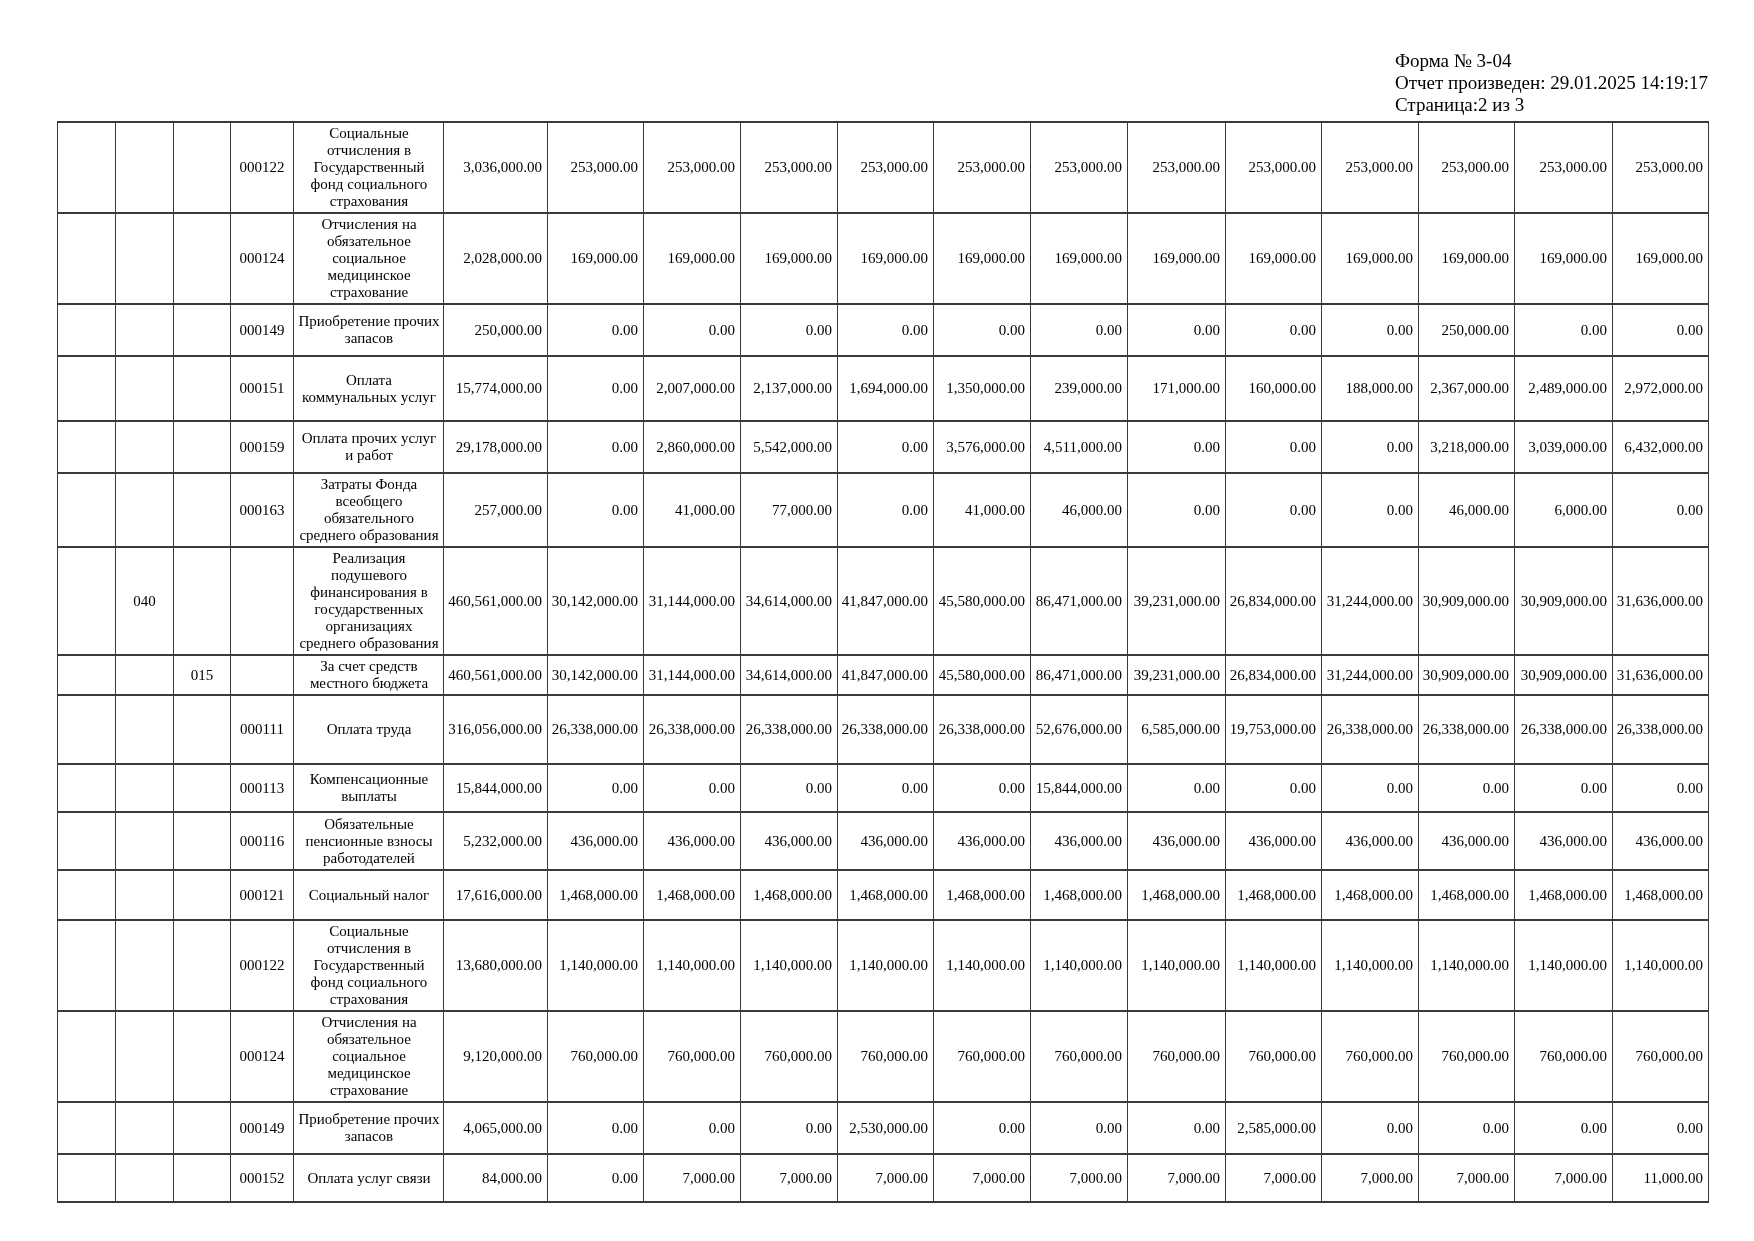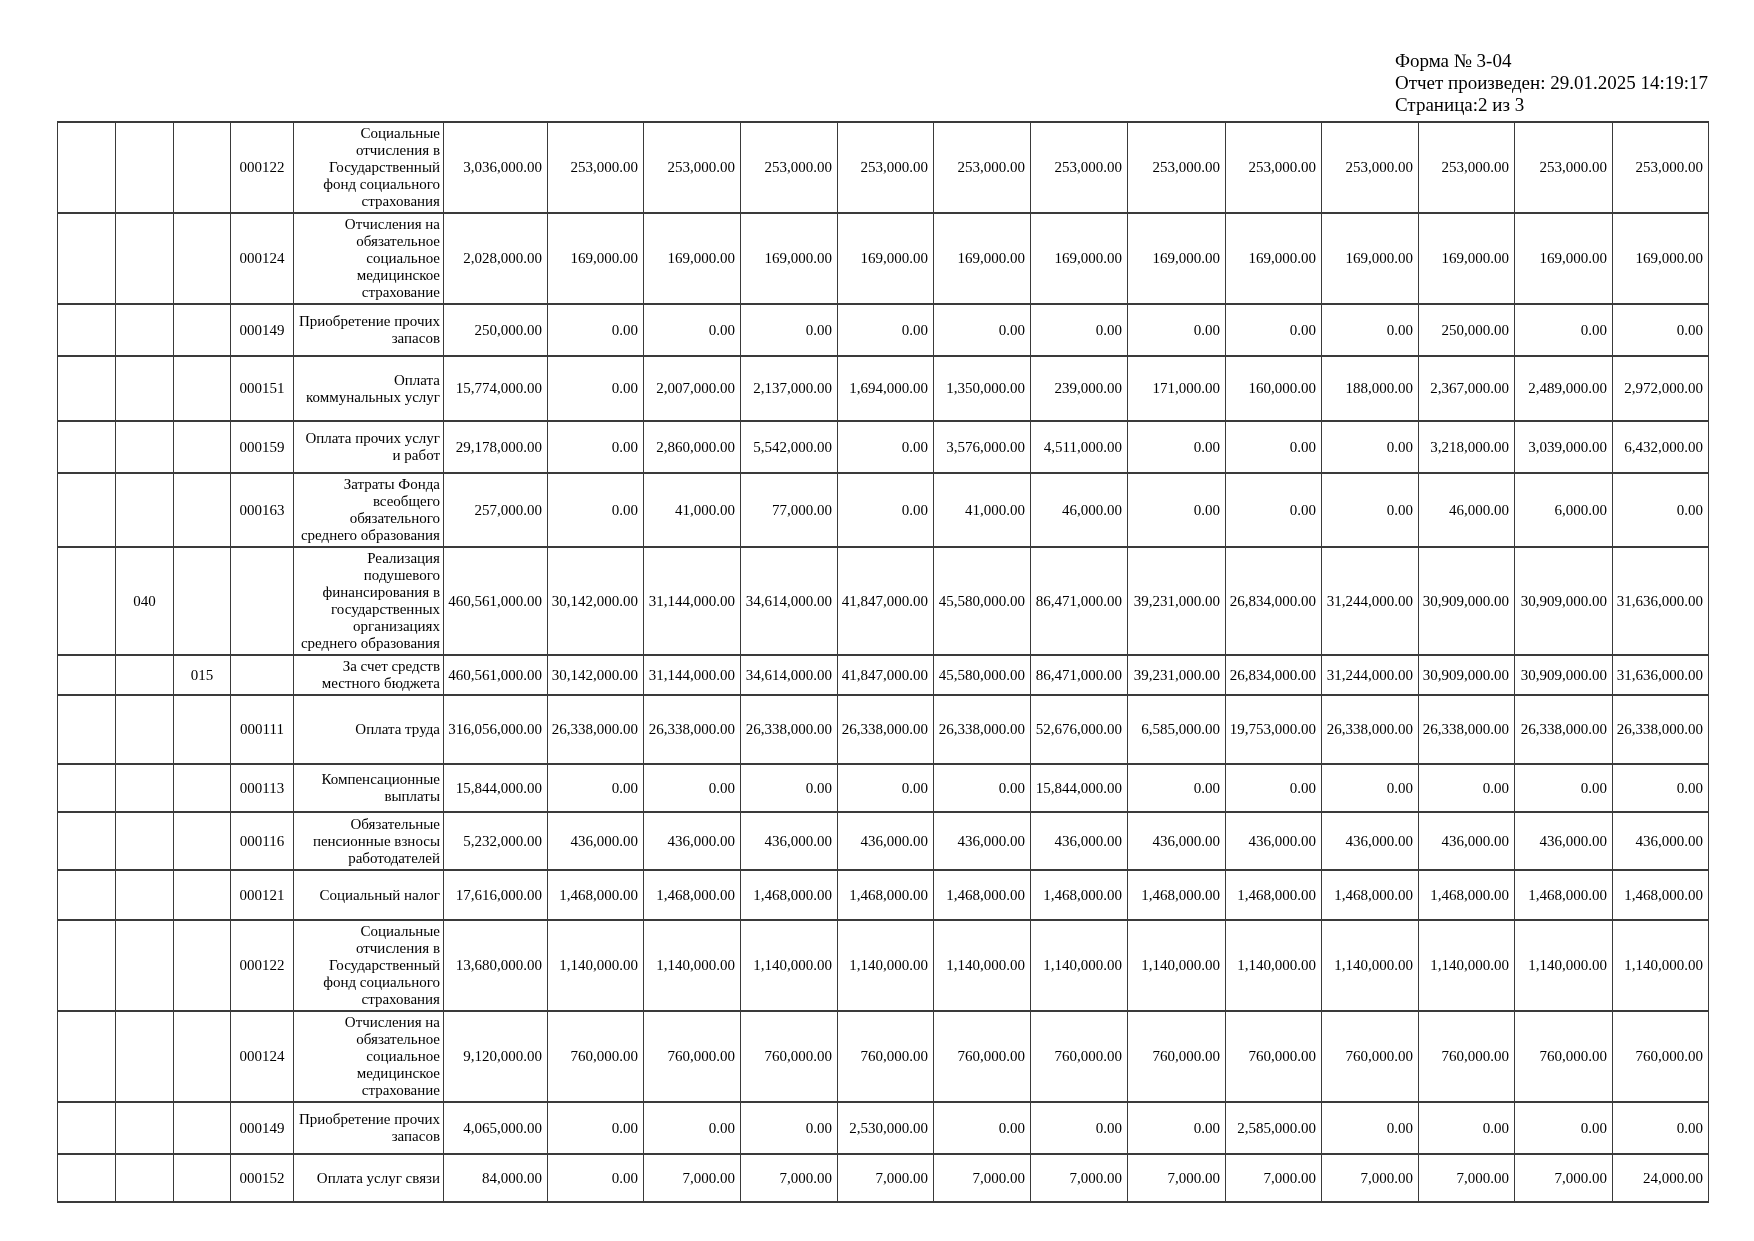--- a/index.html
+++ b/index.html
@@ -34,21 +34,21 @@
   table.report td {
     border-top: 2px solid #3a3a3a;
     border-bottom: 2px solid #3a3a3a;
     border-left: 1.5px solid #3a3a3a;
     border-right: 1.5px solid #3a3a3a;
     vertical-align: middle;
     line-height: 17px;
     overflow: hidden;
   }
   table.report td.ctr { text-align: center; padding: 1px 2px; }
-  table.report td.desc { text-align: right; padding: 2px 3px 2px 4px; }
+  table.report td.desc { text-align: center; padding: 2px 3px 2px 4px; }
   table.report td.num { text-align: right; padding: 1px 5px 1px 2px; white-space: nowrap; }
 </style>
 </head>
 <body>
 
 <div class="page-header">
   <div>Форма № 3-04</div>
   <div>Отчет произведен: 29.01.2025 14:19:17</div>
   <div>Страница:2 из 3</div>
 </div>
@@ -386,16 +386,16 @@
         <td class="num">7,000.00</td>
         <td class="num">7,000.00</td>
         <td class="num">7,000.00</td>
         <td class="num">7,000.00</td>
         <td class="num">7,000.00</td>
         <td class="num">7,000.00</td>
         <td class="num">7,000.00</td>
         <td class="num">7,000.00</td>
         <td class="num">7,000.00</td>
         <td class="num">7,000.00</td>
-        <td class="num">24,000.00</td>
+        <td class="num">11,000.00</td>
       </tr>
     </tbody>
 </table>
 
 </body></html>

